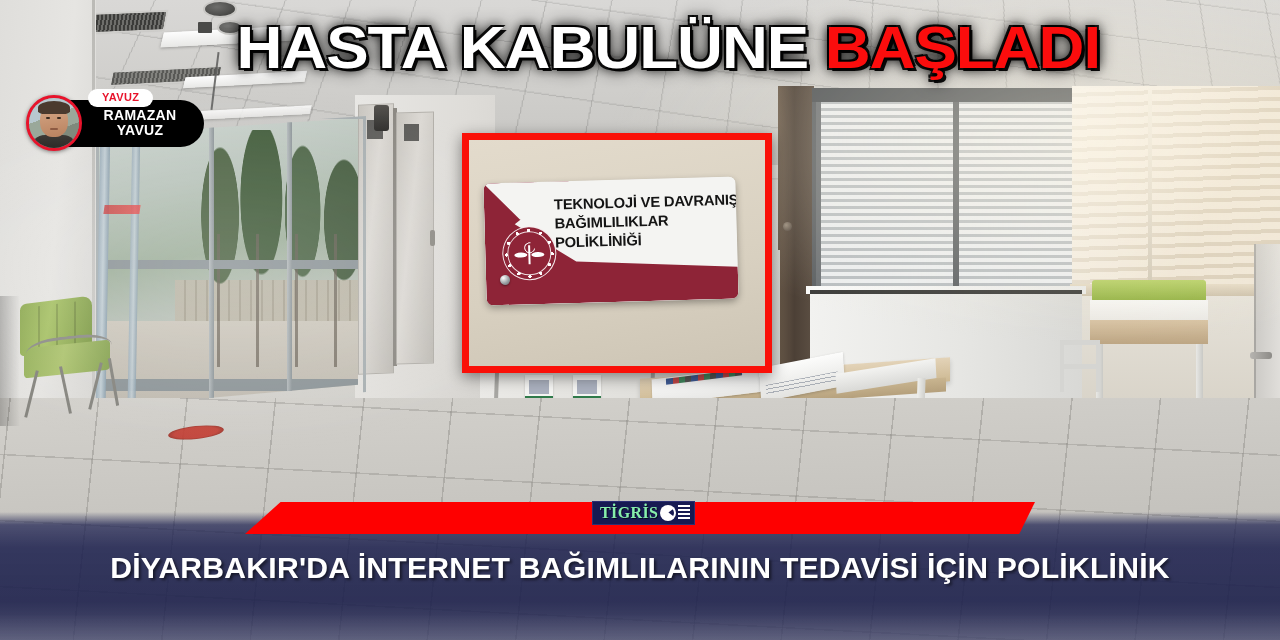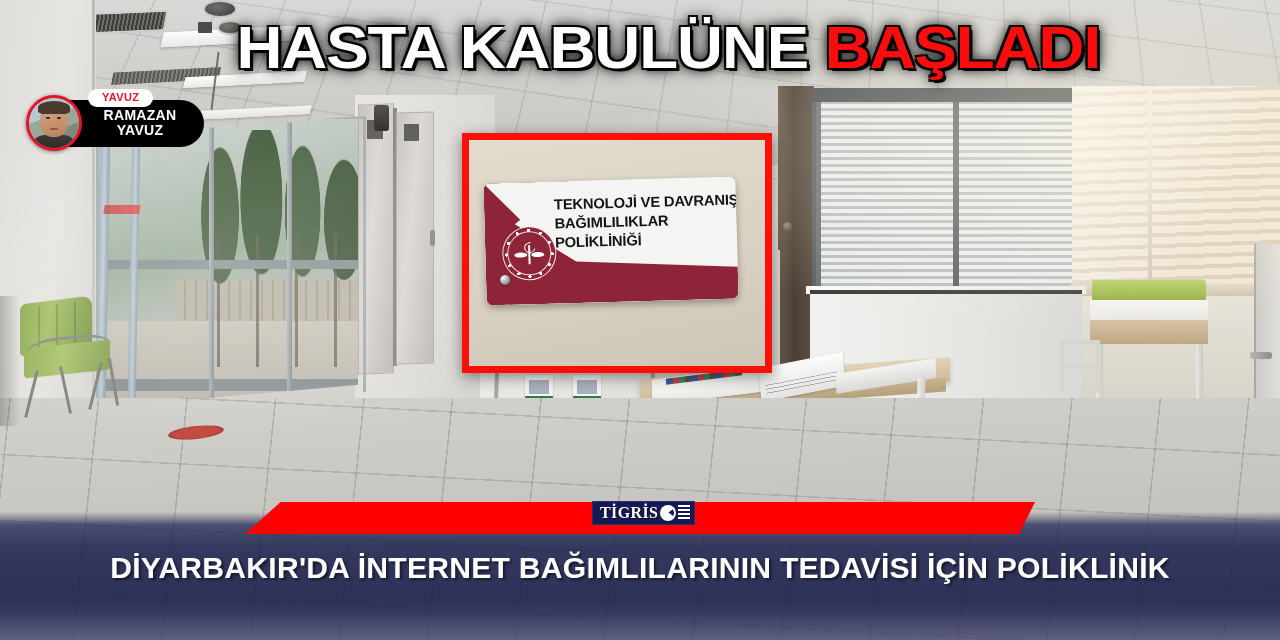--- a/index.html
+++ b/index.html
@@ -597,21 +597,21 @@
     position:absolute;left:592px;top:501px;
     z-index:9;
     display:flex;align-items:center;
     background:#161a52;
     border:1px solid #2b2f73;
     padding:2px 4px 3px 7px;
     height:24px;
     box-sizing:border-box;
   }
   .tigris-word{
-    color:#ffffff;font-weight:700;font-size:16px;line-height:17px;
+    color:#86efac;font-weight:700;font-size:16px;line-height:17px;
     letter-spacing:.4px;
     font-family:"Liberation Serif",serif;
     text-shadow:1px 1px 0 rgba(0,0,0,.6);
   }
   .tigris-mark{
     position:relative;margin-left:2px;width:16px;height:16px;border-radius:50%;
     background:#ffffff;overflow:hidden;
   }
   .tigris-mark .pac{
     position:absolute;left:2px;top:2px;width:12px;height:12px;border-radius:50%;

